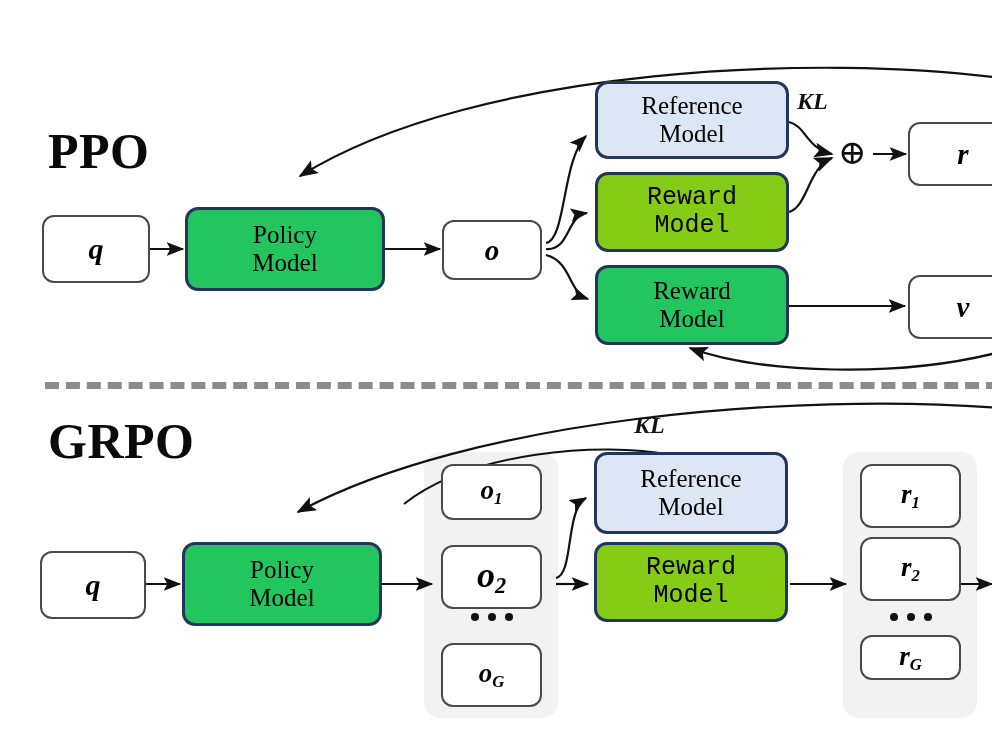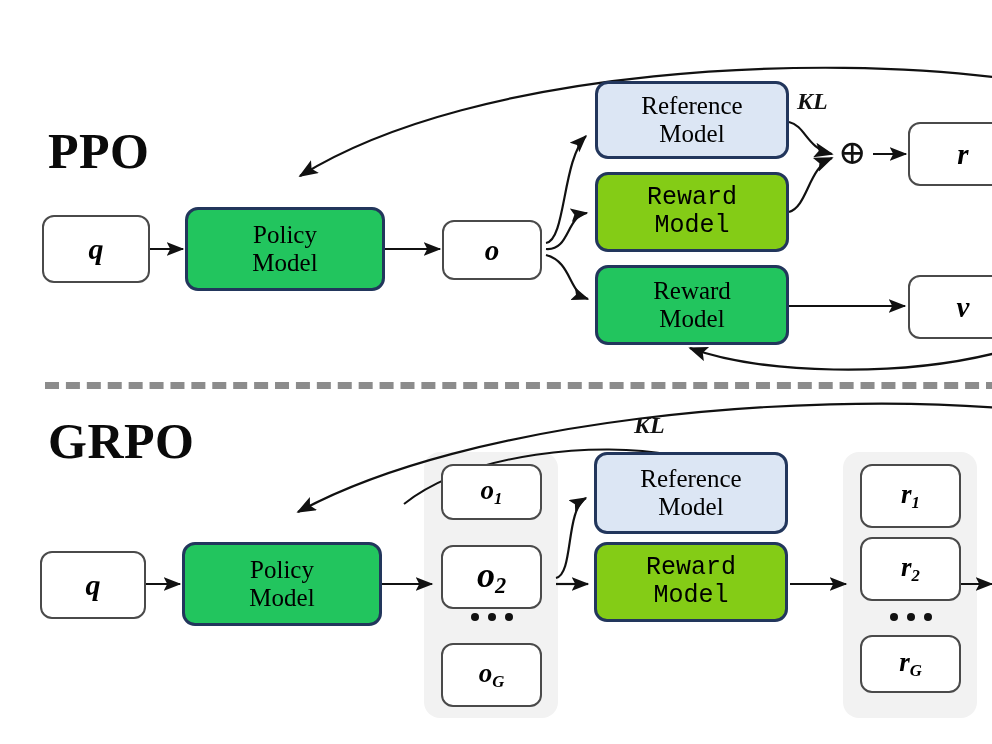--- a/index.html
+++ b/index.html
@@ -269,17 +269,17 @@
     <span><span>r</span><span class="sub">1</span></span>
   </div>
   <div class="node plain-box" style="left:860px; top:537px; width:101px; height:64px; font-size:27px;">
     <span><span>r</span><span class="sub">2</span></span>
   </div>
   <div class="dots" style="left:860px; top:606px; width:101px; height:22px;">
       <i></i>
       <i></i>
       <i></i>
     </div>
-  <div class="node plain-box" style="left:860px; top:635px; width:101px; height:58px; font-size:27px;">
+  <div class="node plain-box" style="left:860px; top:635px; width:101px; height:45px; font-size:27px;">
     <span><span>r</span><span class="sub">G</span></span>
   </div>
 
 </div>
 
 </body></html>

